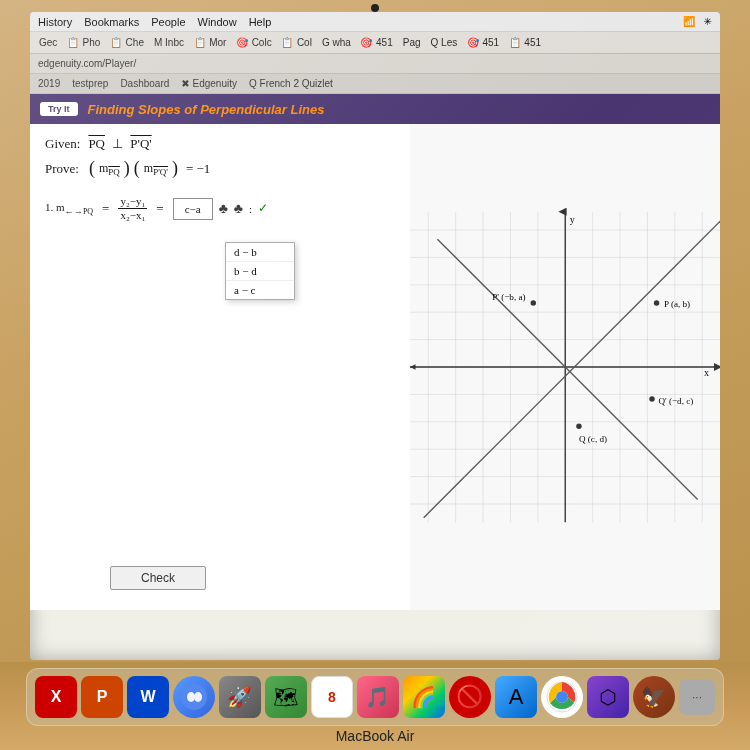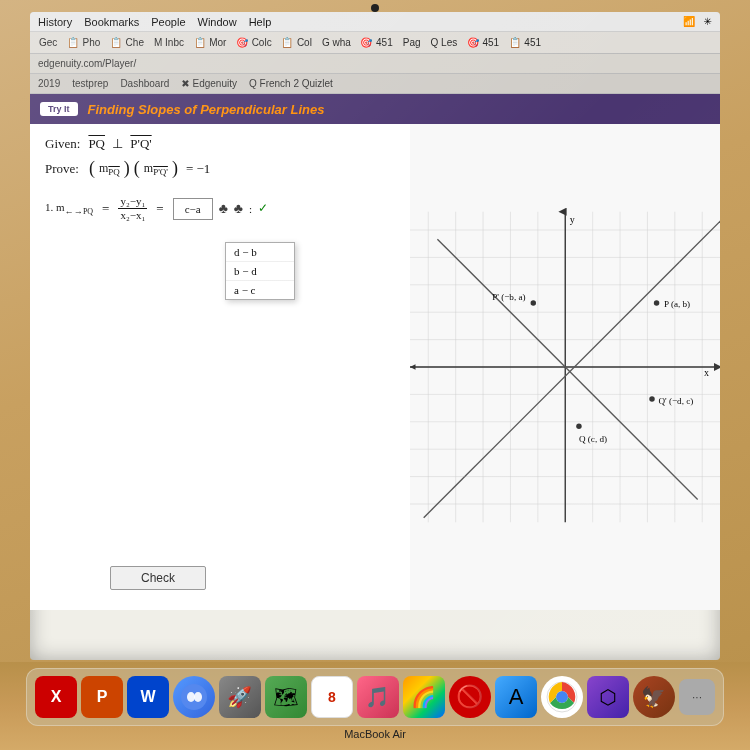--- a/index.html
+++ b/index.html
@@ -316,21 +316,21 @@
       width: 42px;
       height: 42px;
       border-radius: 8px;
       display: flex;
       align-items: center;
       justify-content: center;
       font-size: 20px;
       cursor: pointer;
     }
     .macbook-label {
-      font-size: 11px;
+      font-size: 14px;
       color: #222;
       margin-top: 2px;
       font-family: Arial, sans-serif;
       font-weight: 300;
     }
 
     
     .dock-x { background: #cc0000; color: #fff; font-weight: bold; font-size: 16px; }
     .dock-p { background: #cc4400; color: #fff; font-weight: bold; font-size: 16px; }
     .dock-w { background: #0044cc; color: #fff; font-weight: bold; font-size: 16px; }

